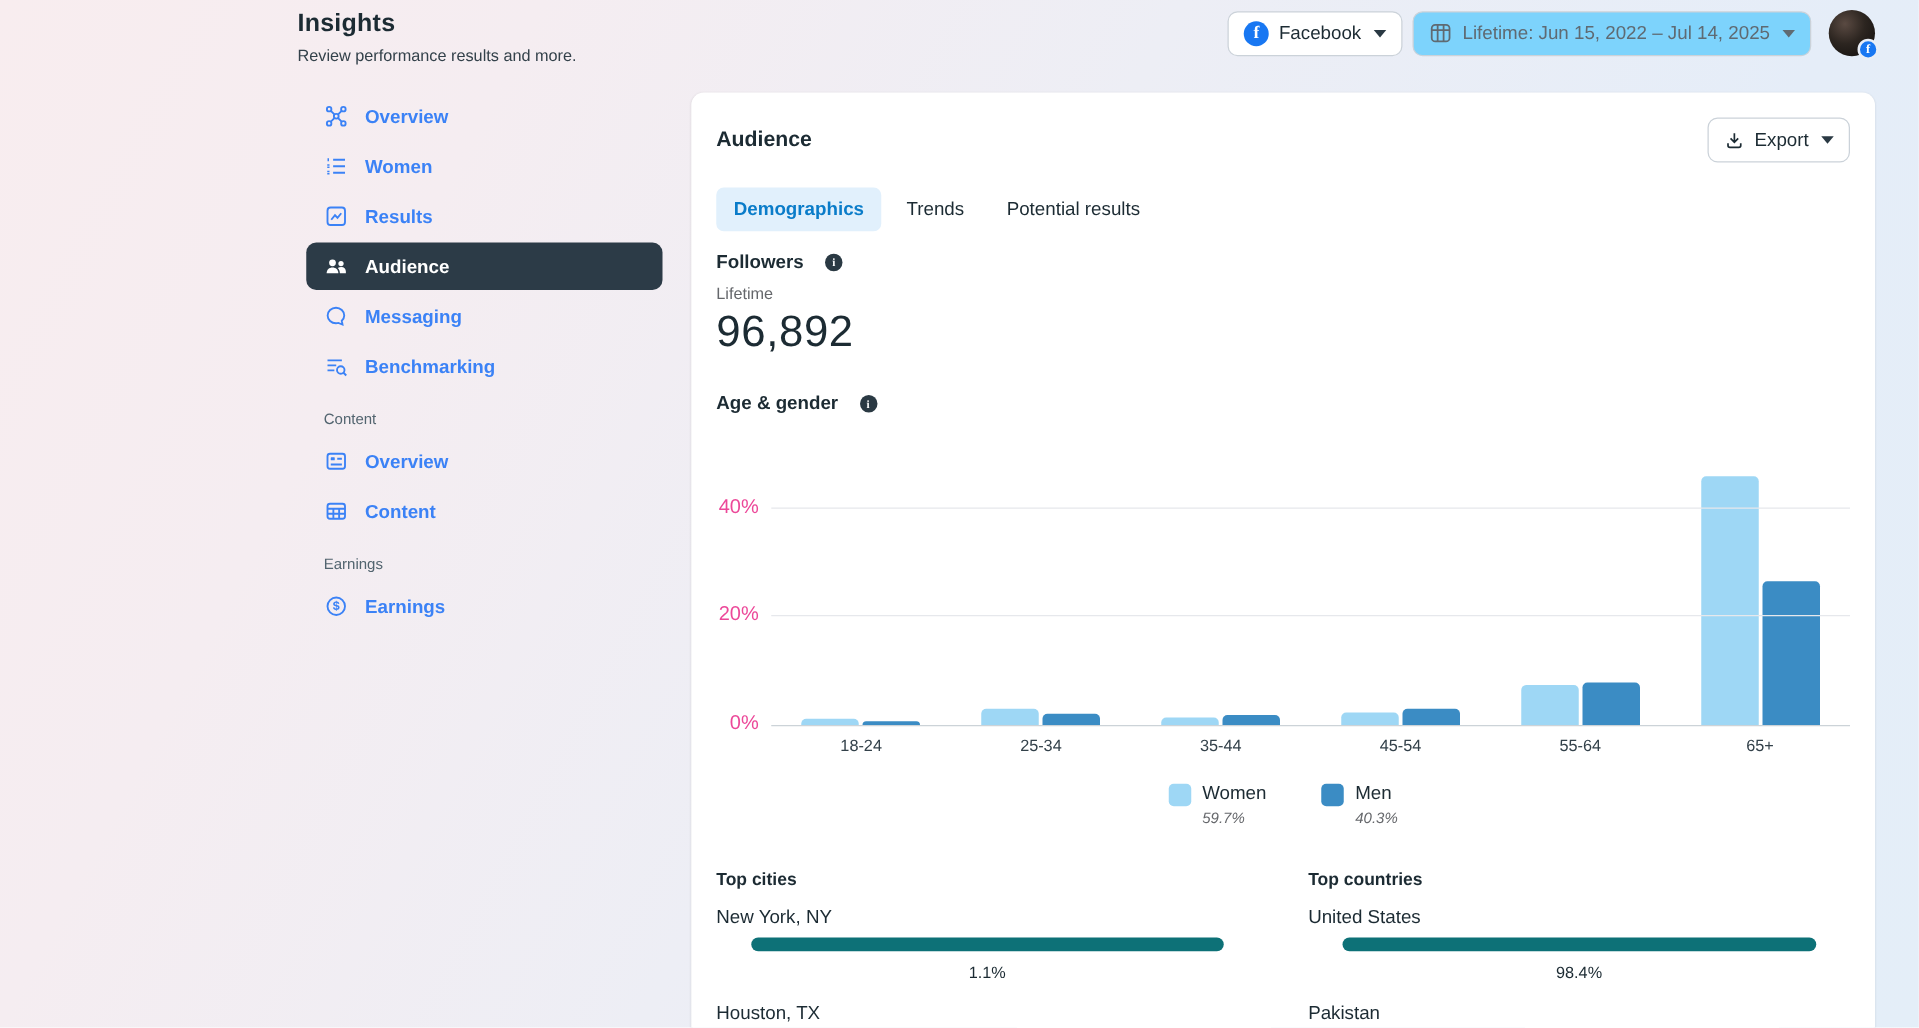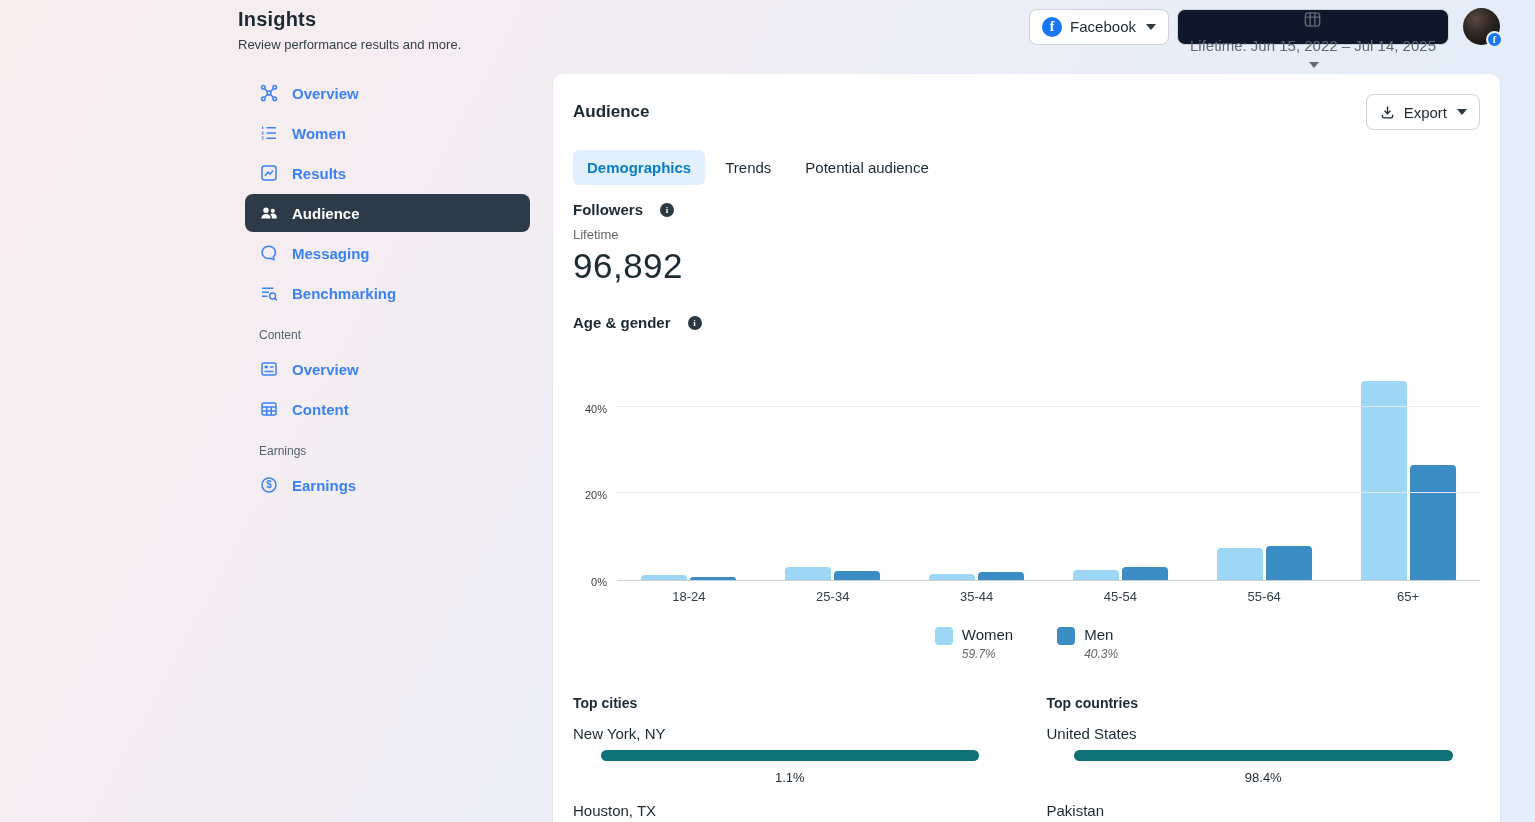--- a/index.html
+++ b/index.html
@@ -17,21 +17,21 @@
   .topbar { display: flex; justify-content: space-between; align-items: flex-start; padding: 8px 35px 0 238px; }
   .page-head h1 { font-size: 20px; font-weight: 700; letter-spacing: .2px; }
   .page-head p { font-size: 13px; margin-top: 6px; color: #33414a; }
   .top-controls { display: flex; align-items: center; gap: 8px; }
   .btn {
     display: flex; align-items: center; gap: 8px; height: 36px;
     background: #fff; border: 1px solid #cbd2d9; border-radius: 8px;
     padding: 0 12px; font-size: 15px; color: #1c2b33; cursor: pointer;
     font-family: inherit;
   }
-  .btn-date { background: #0f172a; color: #5f6a72; flex-direction: column; }
+  .btn-date { background: #7dd3fc; color: #5f6a72; }
   .caret { width: 0; height: 0; border-left: 5px solid transparent; border-right: 5px solid transparent; border-top: 6px solid #2a3943; margin-left: 2px; }
   .btn-date .caret { border-top-color: #5f6a72; }
   .fb-circle {
     width: 20px; height: 20px; border-radius: 50%; background: #1877f2; color: #fff;
     display: flex; align-items: center; justify-content: center;
     font-size: 14px; font-weight: 700; font-family: "Liberation Serif", serif;
   }
   .avatar { position: relative; width: 37px; height: 37px; border-radius: 50%; margin-left: 6px; cursor: pointer;
     background: radial-gradient(circle at 35% 30%, #5a4a42 0%, #2c2520 45%, #0e0c0b 100%); }
   .avatar-badge {
@@ -70,21 +70,21 @@
     font-size: 9px; font-weight: 700; display: inline-flex; align-items: center; justify-content: center;
     font-family: "Liberation Serif", serif; cursor: pointer;
   }
   .metric-period { font-size: 13px; color: #65676b; margin-top: 9px; }
   .metric-count { font-size: 35px; font-weight: 400; margin-top: 4px; letter-spacing: .5px; }
 
   
   .chart { margin-top: 38px; }
   .chart-row { display: flex; }
   .yaxis { position: relative; width: 44px; flex: 0 0 44px; height: 212px; }
-  .ytick { position: absolute; right: 10px; font-size: 11px; color: #404040; }
+  .ytick { position: absolute; right: 10px; font-size: 16px; color: #ec4899; }
   .plot { position: relative; flex: 1; height: 212px; border-bottom: 1px solid #ccd3d8; }
   .gridline { position: absolute; left: 0; right: 0; height: 1px; background: #e6e8ec; }
   .bar-groups { position: absolute; left: 0; right: 0; bottom: 0; top: 0; display: flex; align-items: flex-end; }
   .bar-group { flex: 1; display: flex; align-items: flex-end; justify-content: center; gap: 3px; }
   .bar { width: 46px; border-radius: 4px 4px 0 0; }
   .xlabels { display: flex; margin-top: 8px; }
   .xspacer { width: 44px; flex: 0 0 44px; }
   .xlabel-row { flex: 1; display: flex; }
   .xlabel { flex: 1; text-align: center; font-size: 13px; color: #33414a; }
 
@@ -242,21 +242,21 @@
           </svg>
         </span>
         <span>Export</span>
         <span class="caret"></span>
       </button>
     </div>
 
     <div class="tabs">
       <div class="tab active">Demographics</div>
       <div class="tab">Trends</div>
-      <div class="tab">Potential audience</div>
+      <div class="tab">Potential results</div>
     </div>
 
     <div class="metric-title">
       <span>Followers</span>
       <span class="info-dot">i</span>
     </div>
     <div class="metric-period">Lifetime</div>
     <div class="metric-count">96,892</div>
 
     <div class="metric-title" style="margin-top:28px;">

